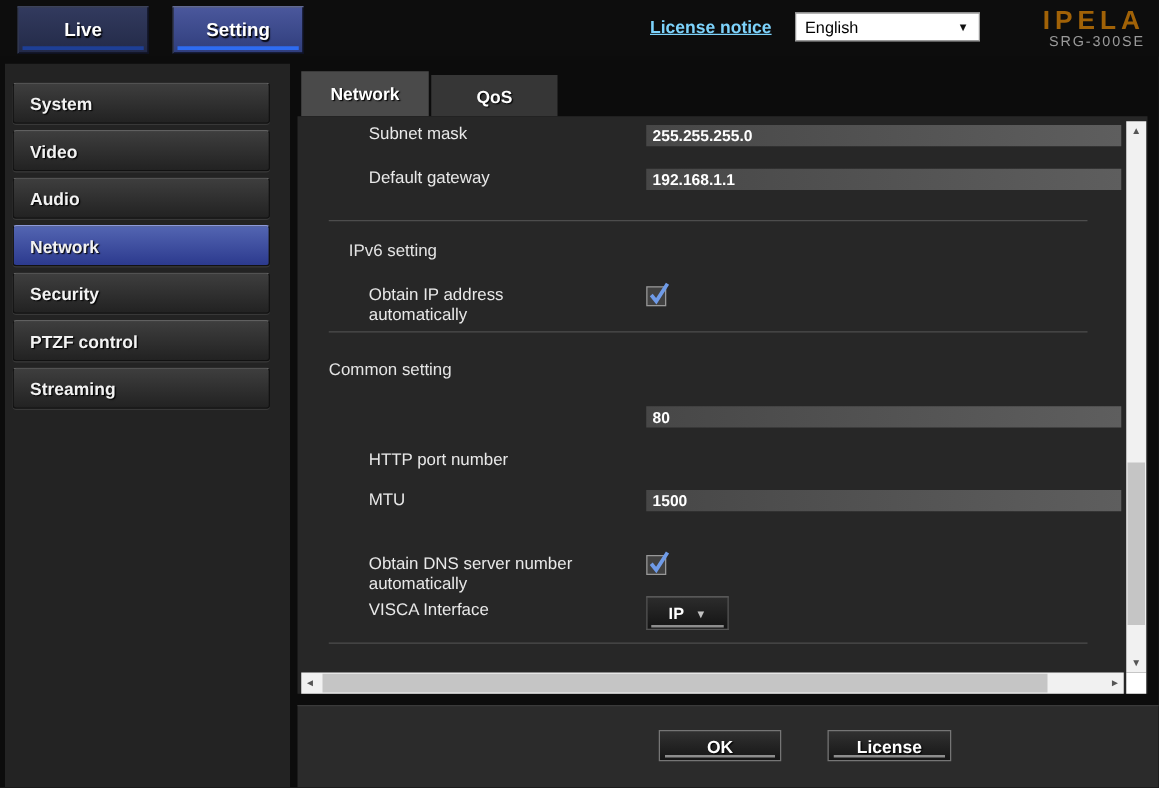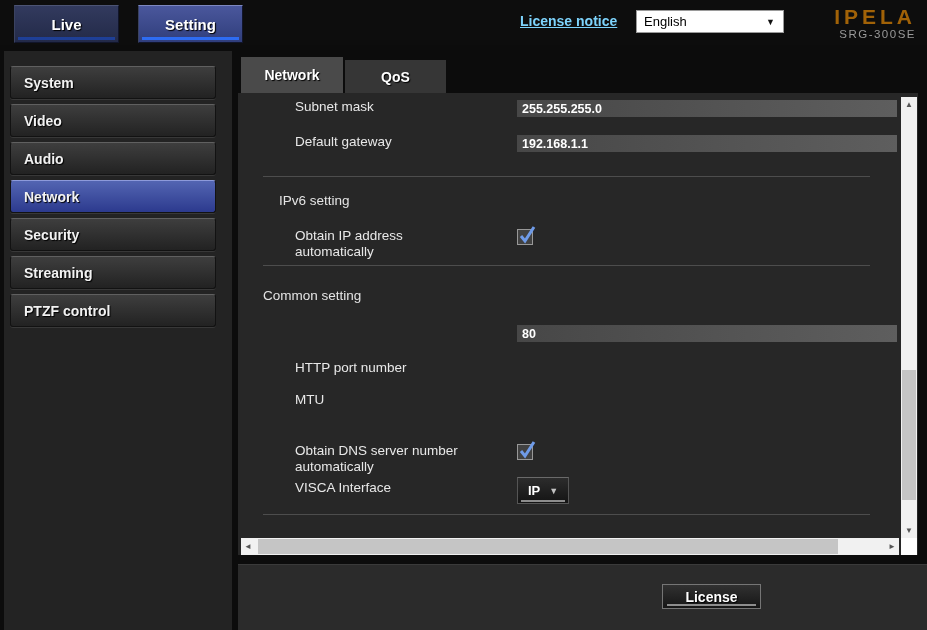--- a/index.html
+++ b/index.html
@@ -66,21 +66,21 @@
     position:absolute; left:279px; width:380px; height:17px; border:none; outline:none;
     background:linear-gradient(90deg,#474747,#5e5e5e); color:#fff;
     font-family:"Liberation Sans", sans-serif; font-size:12.5px; font-weight:bold; padding:0 5px;
   }
   .checkbox {
     position:absolute; left:279px; width:16px; height:16px; background:#414141;
     border:1px solid #989898; cursor:pointer;
   }
   .checkbox svg { position:absolute; left:0px; top:-4px; overflow:visible; }
   .drop-btn {
-    position:absolute; left:279px; width:52px; height:27px; cursor:pointer;
+    position:absolute; left:279px; width:66px; height:27px; cursor:pointer;
     background:linear-gradient(#2c2c2c,#141414); border:1px solid #555; border-top-color:#6a6a6a;
     color:#fff; font-size:13px; font-weight:bold; display:flex; align-items:center; justify-content:center;
   }
   .drop-btn .d-arrow { font-size:9px; color:#c2c2c2; margin-left:9px; }
   .drop-btn .bstrip { position:absolute; left:3px; right:3px; bottom:1px; height:2px; background:#8d8d8d; }
 
   
   .vscroll { position:absolute; left:901px; top:97px; width:16px; height:441px; background:#f1f1f1; }
   .hscroll { position:absolute; left:241px; top:538px; width:658px; height:17px; background:#f1f1f1; }
   .scorner { position:absolute; left:901px; top:538px; width:16px; height:17px; background:#ffffff; }
@@ -137,24 +137,24 @@
   <div class="side-btn">
       <span>Audio</span>
     </div>
   <div class="side-btn active">
       <span>Network</span>
     </div>
   <div class="side-btn">
       <span>Security</span>
     </div>
   <div class="side-btn">
+      <span>PTZF control</span>
+    </div>
+  <div class="side-btn">
       <span>Streaming</span>
-    </div>
-  <div class="side-btn">
-      <span>PTZF control</span>
     </div>
 </div>
 
 <div class="tab tab-active">
     <span>Network</span>
   </div>
 <div class="tab tab-idle">
     <span>QoS</span>
   </div>
 
@@ -181,20 +181,21 @@
   </div>
 
   <div class="divider" style="top:172px;"></div>
 
   <div class="sheader" style="left:25px; top:195px;">Common setting</div>
 
   <div class="flabel" style="left:57px; top:232px;margin-top:35px;">HTTP port number</div>
   <input class="tinput" style="top: 232px;" value="80">
 
   <div class="flabel" style="left:57px; top:299px;">MTU</div>
+  <input class="tinput" style="top: 299px;" value="1500">
 
   <div class="flabel" style="left:57px; top:350px;">
     <span style="display:block;">Obtain DNS server number</span>
     <span style="display:block;">automatically</span>
   </div>
   <div class="checkbox" style="top:351px;">
     <svg width="18" height="16">
       <polyline points="3,10 7,15 16,1" fill="none" stroke="#6f9be8" stroke-width="3"></polyline>
     </svg>
   </div>
@@ -215,17 +216,21 @@
   <div class="sb-arrow down">▼</div>
 </div>
 <div class="hscroll">
   <div class="sb-arrow left">◄</div>
   <div class="hthumb"></div>
   <div class="sb-arrow right">►</div>
 </div>
 <div class="scorner"></div>
 
 <div class="bottombar">
+  <div class="action-btn btn-ok">
+    <span>OK</span>
+    <div class="bstrip"></div>
+  </div>
   <div class="action-btn btn-cancel">
     <span>License</span>
     <div class="bstrip"></div>
   </div>
 </div>
 
 </body></html>

